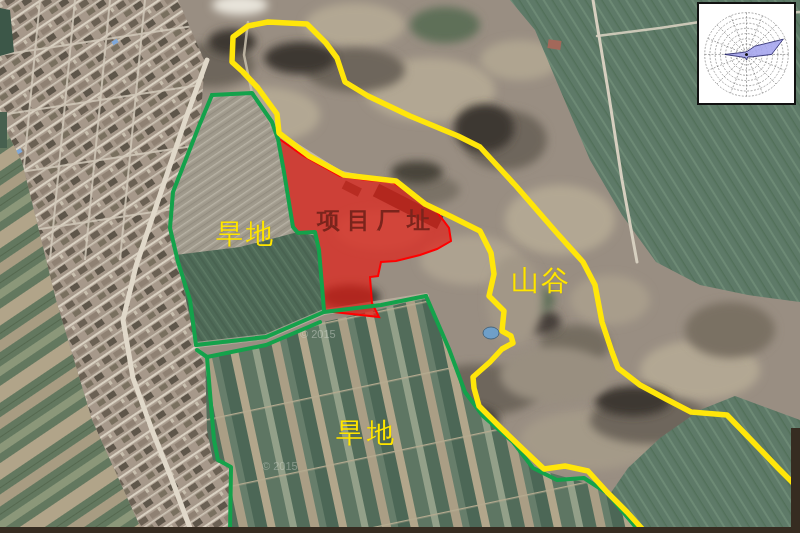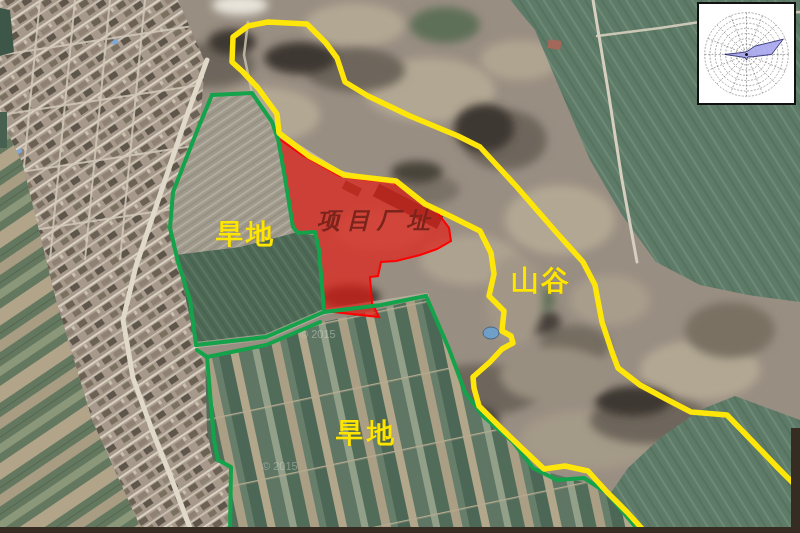--- a/index.html
+++ b/index.html
@@ -1,21 +1,21 @@
 <!DOCTYPE html>
 <html><head>
 <meta charset="utf-8">
 <style>
   html,body{margin:0;padding:0;background:#222;}
   .stage{position:relative;width:800px;height:533px;overflow:hidden;background:#998e82;
          font-family:"Liberation Sans", sans-serif;}
   .stage svg{display:block;}
   .map-label{position:absolute;white-space:nowrap;pointer-events:none;line-height:1;}
-  .lbl-yellow{color:#ffe600;font-weight:bold;text-shadow:0 0 1px rgba(120,90,0,.35);}
-  .lbl-site{color:#7b241c;font-family:"Liberation Serif", serif;font-weight:600;font-style:italic;}
+  .lbl-yellow{color:#ffe600;font-weight:normal;text-shadow:0 0 1px rgba(120,90,0,.35);}
+  .lbl-site{color:#7b241c;font-family:"Liberation Serif", serif;font-weight:600;}
   .windrose{position:absolute;left:697px;top:2px;width:99px;height:103px;background:#fff;
             border:2px solid #111;box-sizing:border-box;}
 </style>
 </head>
 <body>
 
 <div class="stage">
 
 <svg width="800" height="533" viewBox="0 0 800 533">
   <defs>

